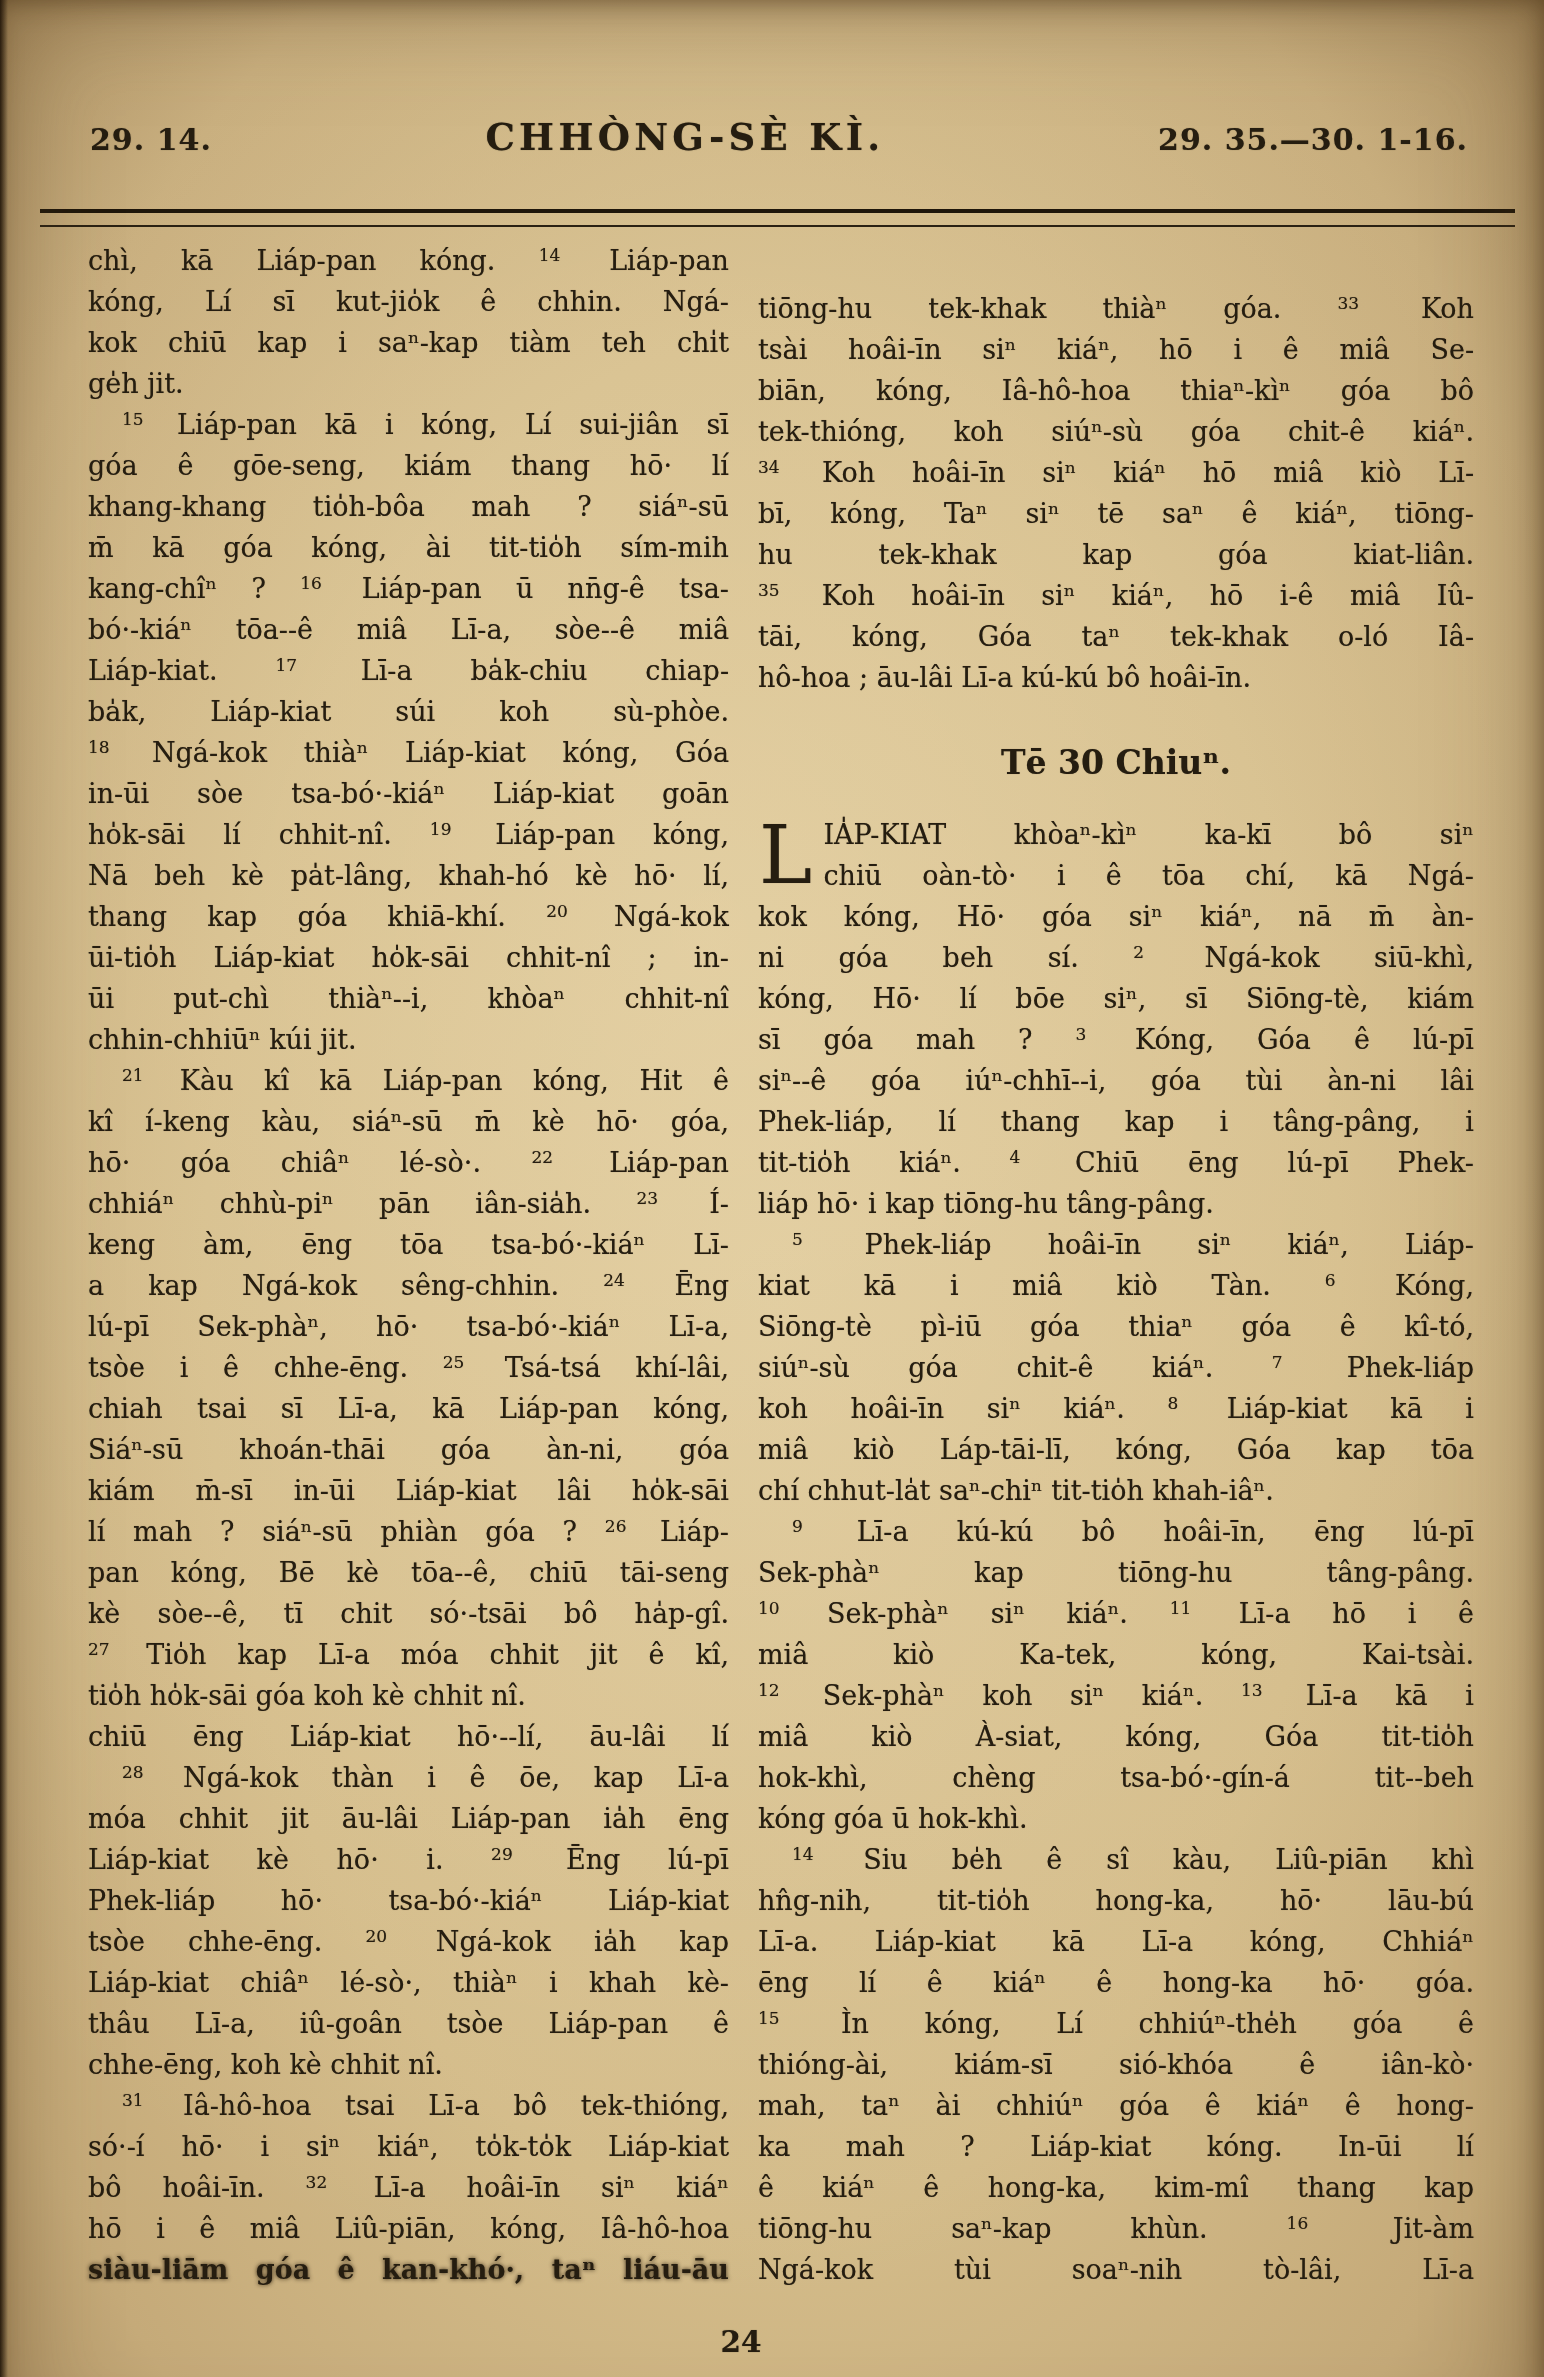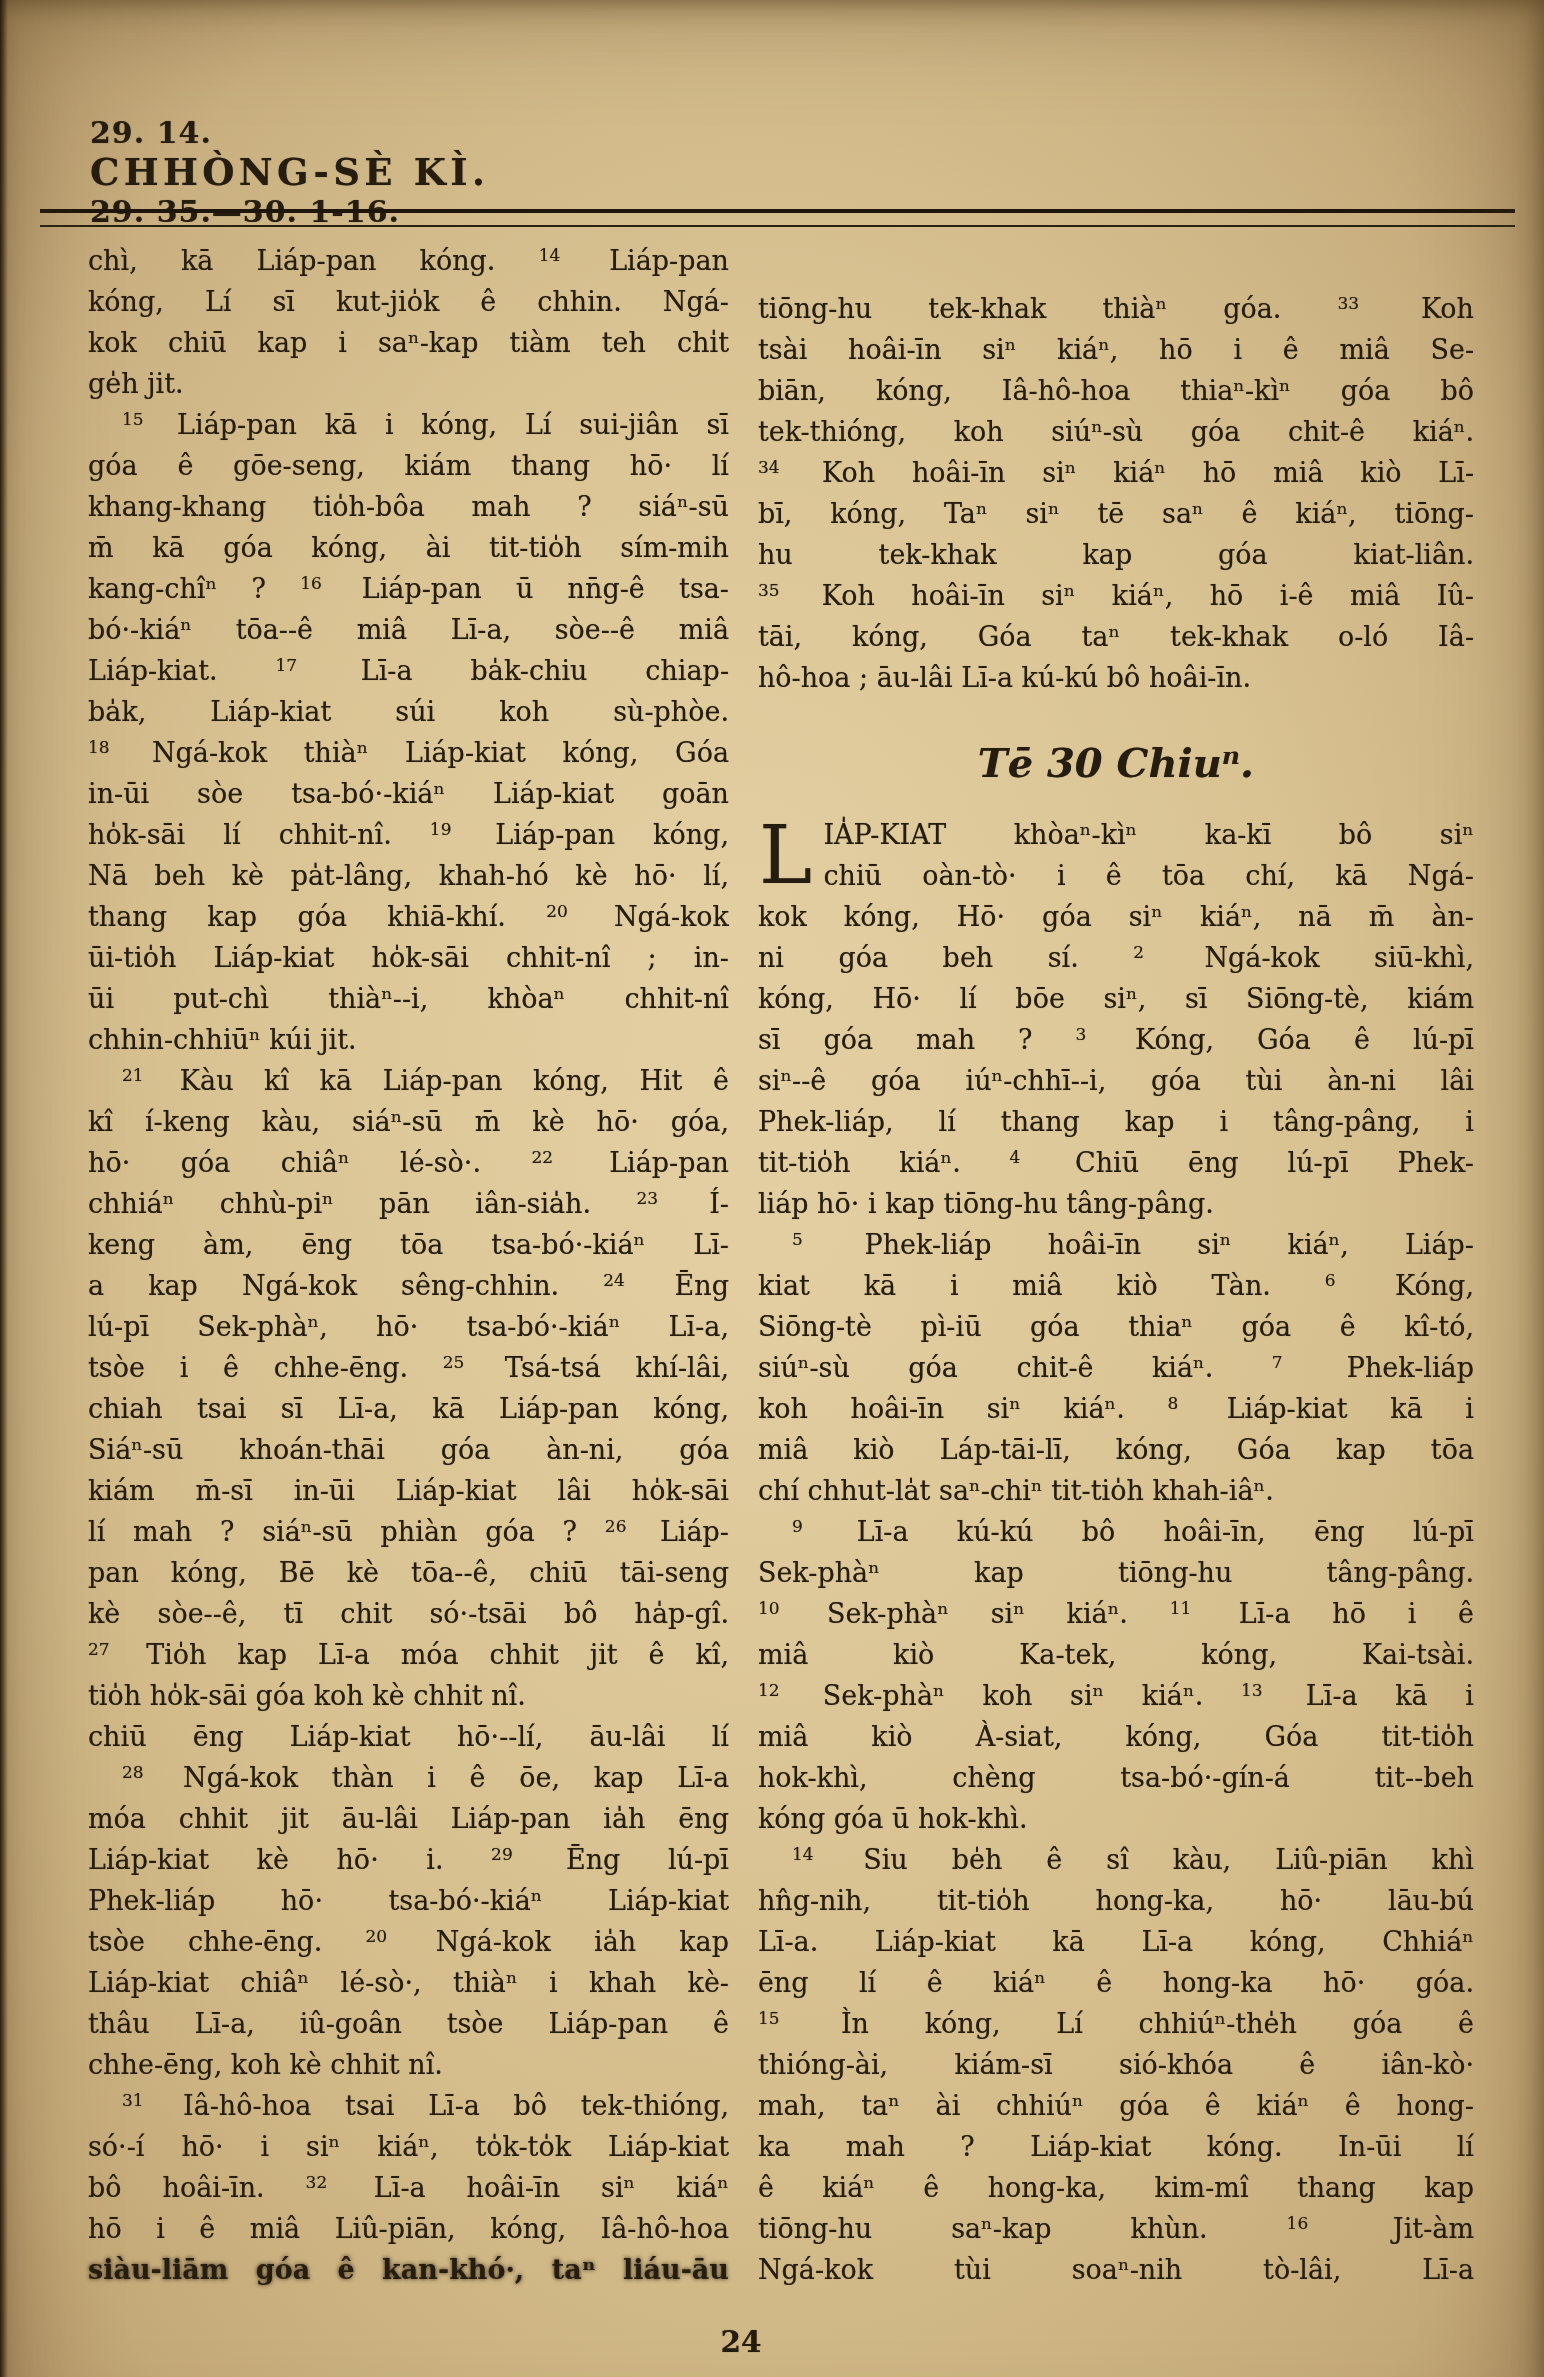--- a/index.html
+++ b/index.html
@@ -11,37 +11,37 @@
       radial-gradient(ellipse at 50% 52%, #dbc596 0%, #d3bb89 52%, #c5aa79 82%, #a98d60 100%);
     color:var(--ink,#251d10);
   }
   body::before{content:"";position:absolute;left:0;top:0;bottom:0;width:7.6px;z-index:5;
     background:linear-gradient(to right, rgba(28,17,6,0.88), rgba(28,17,6,0));}
   body::after{content:"";position:absolute;left:0;right:0;bottom:0;height:10.5px;z-index:5;
     background:linear-gradient(to top, rgba(28,17,6,0.7), rgba(28,17,6,0));}
   .page{position:absolute;inset:0;}
   .page::after{content:"";position:absolute;inset:0;pointer-events:none;
     box-shadow:inset 0 0 105px rgba(96,70,36,0.5), inset -6.7px 0 28.5px -9.5px rgba(70,48,20,0.55), inset 0 8.6px 28.5px -9.5px rgba(70,48,20,0.5);}
-  .header{position:absolute;top:115px;left:90px;right:76px;display:flex;justify-content:space-between;align-items:baseline;font-weight:bold;text-shadow:0 0 1px rgba(36,28,16,0.5);flex-direction:column;}
+  .header{position:absolute;top:115px;left:90px;right:76px;display:flex;justify-content:space-between;align-items:baseline;font-weight:bold;text-shadow:0 0 1px rgba(36,28,16,0.5);}
   .header .ref{font-size:30px;letter-spacing:1px;}
   .header .title{font-size:37px;letter-spacing:4.3px;}
   .rule{position:absolute;top:209px;left:40px;right:29.5px;height:12.4px;
     border-top:4.8px solid #1e160a;border-bottom:2.4px solid #2a2113;}
   .columns{position:absolute;top:240px;left:88px;right:70px;display:flex;align-items:flex-end;
     text-shadow:0 0 0.7px rgba(36,28,16,0.55);}
   .col{box-sizing:border-box;}
   .col-left{width:659px;padding-right:18px;}
   .col-divider{width:1.9px;background:#241c10;}
   .col-right{flex:1;padding-left:9px;}
   .line{font-size:27px;line-height:41px;height:41px;text-align:justify;text-align-last:justify;}
   .line.end{text-align-last:auto;}
   .para.indent .line:first-child{text-indent:34px;}
   .verse-num{font-size:17px;position:relative;top:-9.5px;margin-right:5.7px;letter-spacing:0;}
   .smudge{font-weight:bold;filter:blur(0.5px);text-shadow:0 0 4.3px rgba(40,28,12,0.9);}
-  .chapter-heading{text-align:center;font-weight:bold;font-size:40px;line-height:41px;margin:44px 0 31px;font-style:italic;}
+  .chapter-heading{text-align:center;font-weight:bold;font-size:33px;line-height:41px;margin:44px 0 31px;}
   .dropcap{float:left;font-size:80px;line-height:1;height:77px;margin:1.9px 11.4px 0 1px;}
   .page-number{position:absolute;bottom:108px;left:0;right:62px;text-align:center;font-size:29.5px;font-weight:bold;text-shadow:0 0 1px rgba(36,28,16,0.5);}
 </style>
 </head>
 <body>
 
 <div class="page">
   <div class="header">
     <span class="ref">29. 14.</span>
     <span class="title">CHHÒNG-SÈ KÌ.</span>

